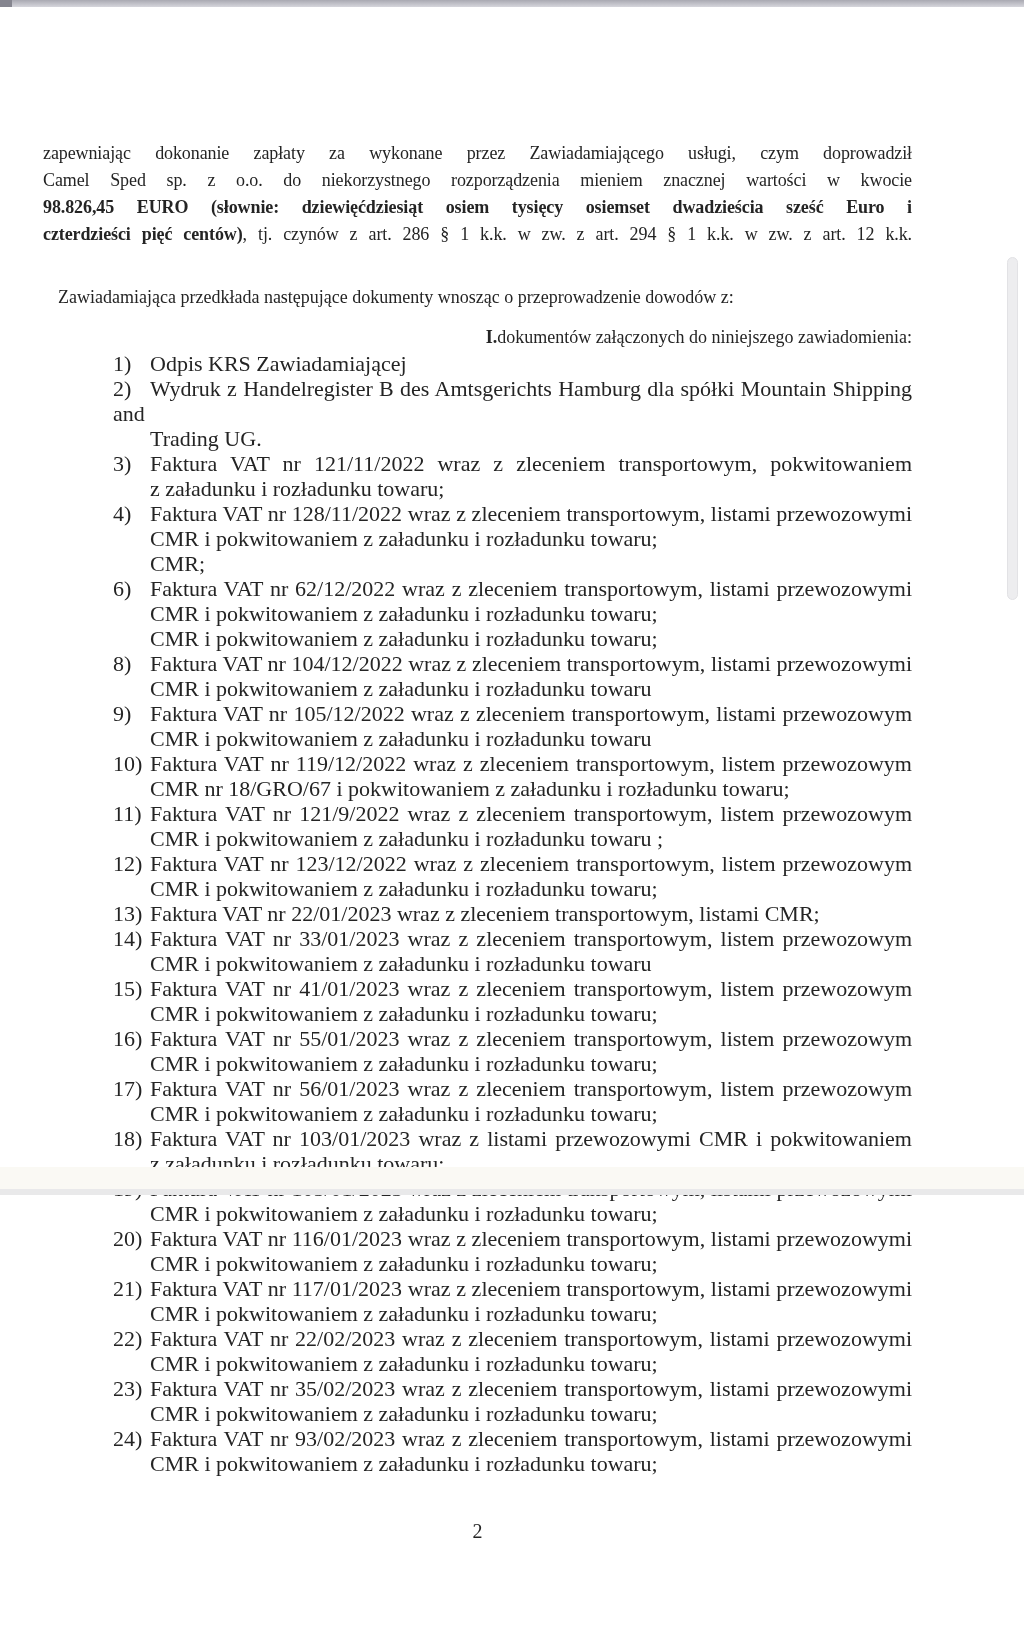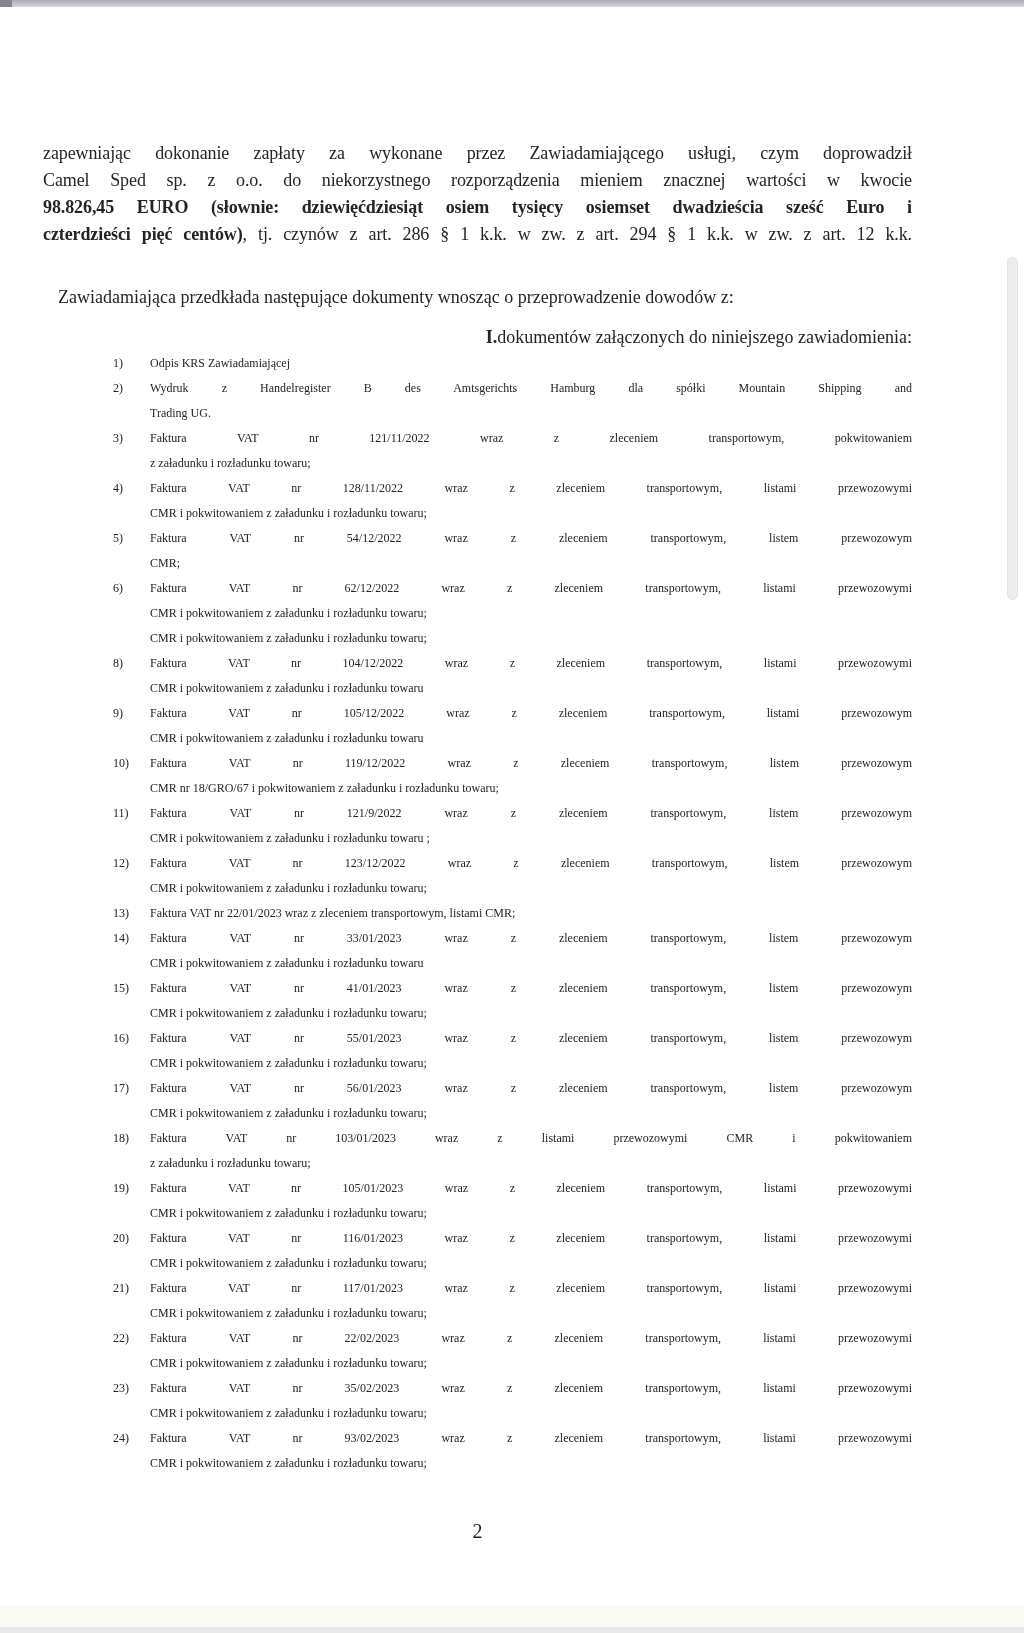--- a/index.html
+++ b/index.html
@@ -20,21 +20,21 @@
   }
   .top-bar-cap {
     position: absolute;
     top: 0; left: 0;
     width: 12px; height: 7px;
     background: #85858f;
   }
   .page {
     position: absolute;
     top: 0; left: 0;
-    width: 1024px; height: 1633px;
+    width: 1024px; height: 1195px;
   }
   .content {
     position: absolute;
     top: 140px;
     left: 43px;
     width: 869px;
   }
   .para {
     font-size: 18px;
     line-height: 27px;
@@ -63,21 +63,21 @@
   .section-heading .numeral {
     display: inline-block;
     width: 72px;
     font-weight: bold;
   }
   .section-heading .stitle {
     font-weight: normal;
   }
   .doc-list {
     margin-top: 1px;
-    font-size: 12px;
+    font-size: 22px;
     line-height: 25px;
   }
   .item { }
   .line { }
   .l-first {
     padding-left: 70px;
   }
   .l-first .num {
     display: inline-block;
     width: 37px;
@@ -153,21 +153,20 @@
         </div>
         <div class="item">
           <div class="line l-first fill"><span class="num">3)</span><span>Faktura VAT nr 121/11/2022 wraz z zleceniem transportowym, pokwitowaniem</span></div>
           <div class="line l-cont">z załadunku i rozładunku towaru;</div>
         </div>
         <div class="item">
           <div class="line l-first fill"><span class="num">4)</span><span>Faktura VAT nr 128/11/2022 wraz z zleceniem transportowym, listami przewozowymi</span></div>
           <div class="line l-cont">CMR i pokwitowaniem z załadunku i rozładunku towaru;</div>
         </div>
         <div class="item">
-          <div class="line l-first fill"><span class="num">5)</span><span>Faktura VAT nr 54/12/2022 wraz z zleceniem transportowym, listem przewozowym</span></div>
           <div class="line l-cont">CMR;</div>
         </div>
         <div class="item">
           <div class="line l-first fill"><span class="num">6)</span><span>Faktura VAT nr 62/12/2022 wraz z zleceniem transportowym, listami przewozowymi</span></div>
           <div class="line l-cont">CMR i pokwitowaniem z załadunku i rozładunku towaru;</div>
         </div>
         <div class="item">
           <div class="line l-cont">CMR i pokwitowaniem z załadunku i rozładunku towaru;</div>
         </div>
         <div class="item">

